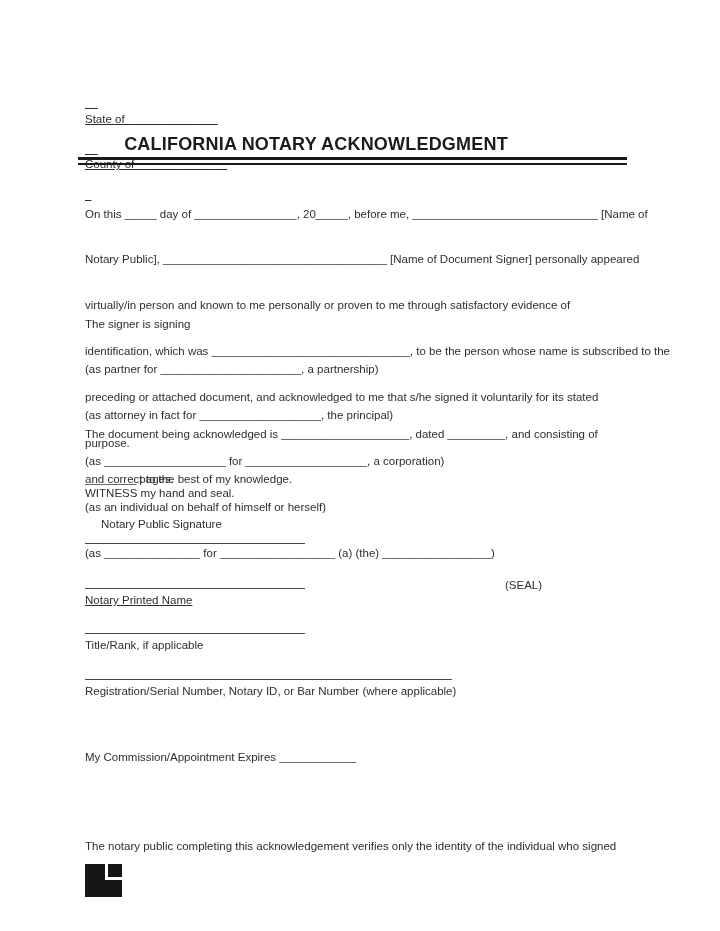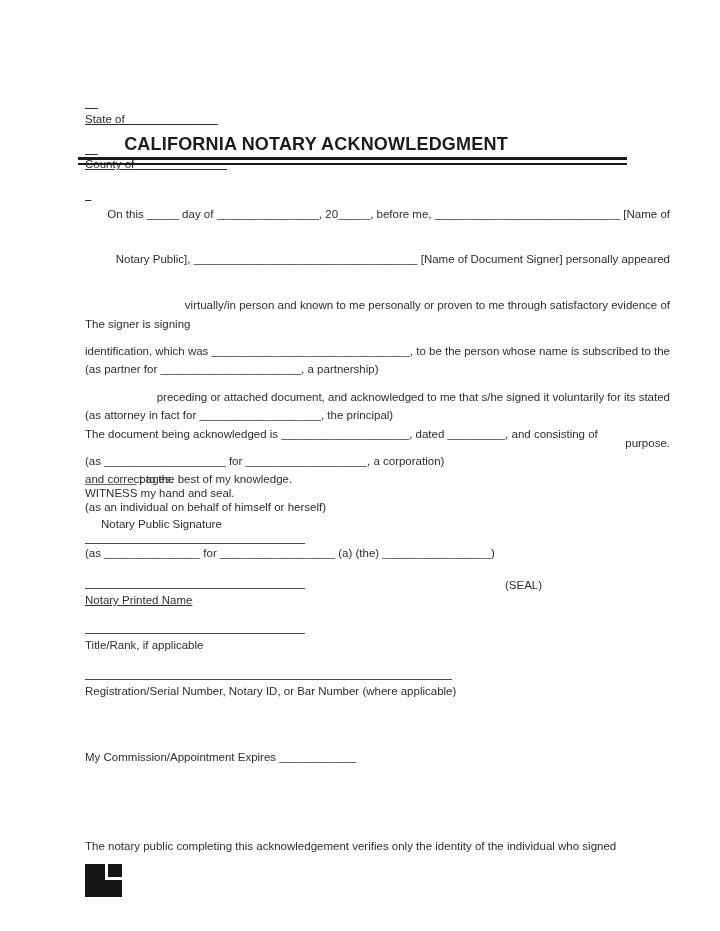--- a/index.html
+++ b/index.html
@@ -82,21 +82,21 @@
 <div class="page">
 
   <div class="abs body-text" style="left:85px; top:81px;text-decoration:underline;">
     <div>State of ______________</div>
     <div>County of ______________</div>
   </div>
 
   <div class="abs doc-title">CALIFORNIA NOTARY ACKNOWLEDGMENT</div>
   <div class="abs title-rule"></div>
 
-  <div class="abs body-text" style="left:85px; top:176px;text-align:right;">
+  <div class="abs body-text" style="left:85px; top:176px;">
     <div>On this _____ day of ________________, 20_____, before me, _____________________________ [Name of</div>
     <div>Notary Public], ___________________________________ [Name of Document Signer] personally appeared</div>
     <div>virtually/in person and known to me personally or proven to me through satisfactory evidence of</div>
     <div>identification, which was _______________________________, to be the person whose name is subscribed to the</div>
     <div>preceding or attached document, and acknowledged to me that s/he signed it voluntarily for its stated</div>
     <div>purpose.</div>
   </div>
 
   <div class="abs body-text" style="left:85px; top:286px;">
     <div>The signer is signing</div>

